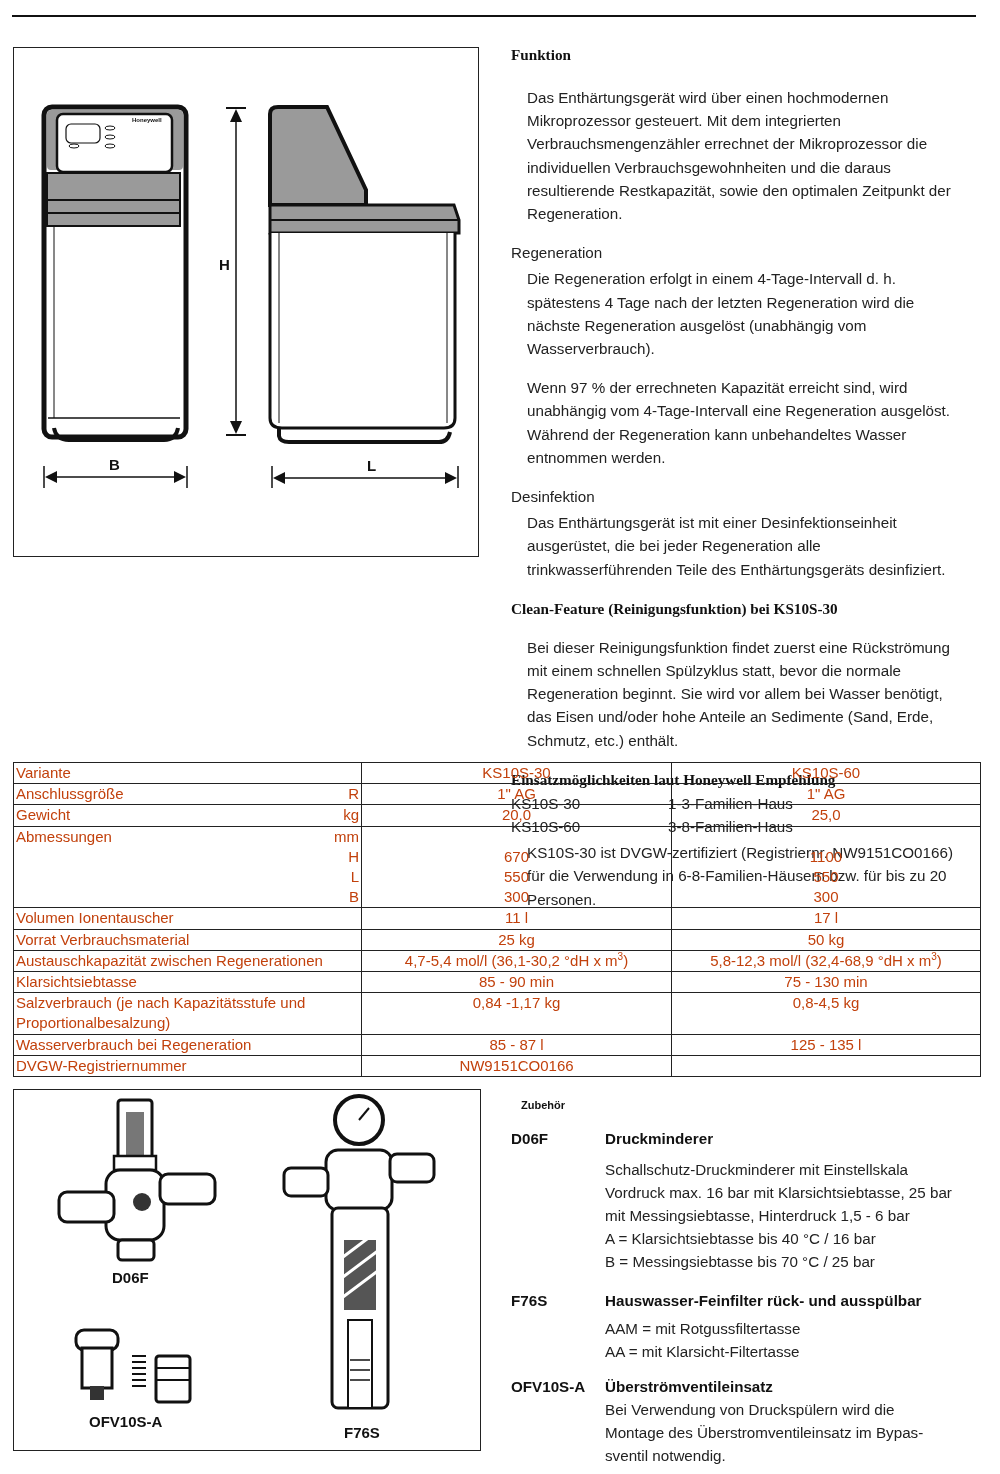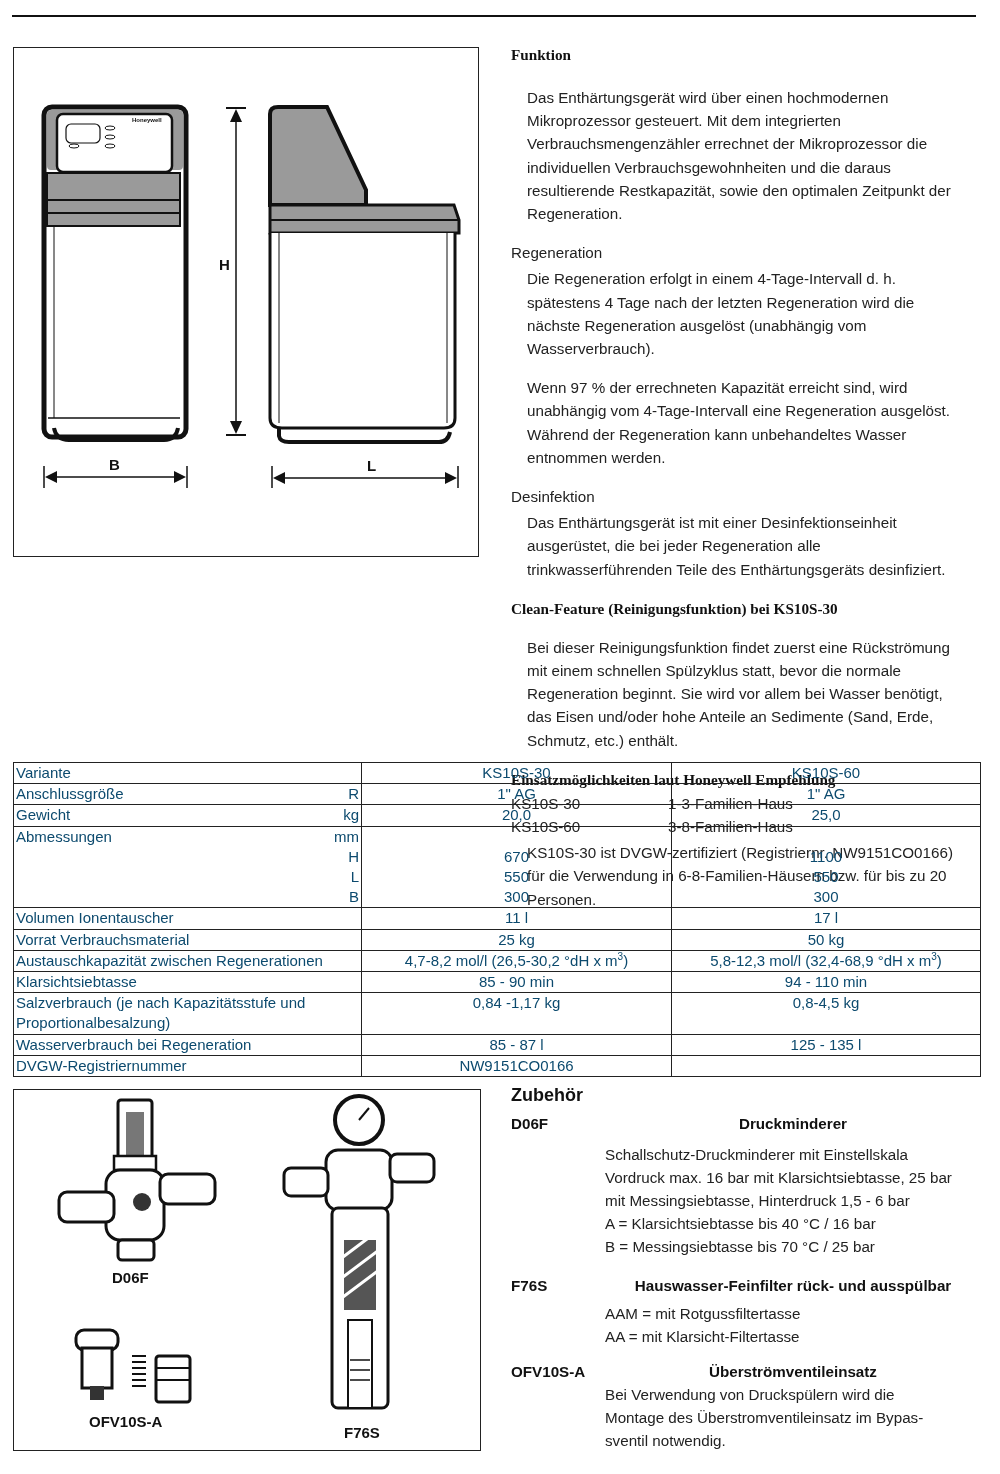--- a/index.html
+++ b/index.html
@@ -19,38 +19,38 @@
   .col p { margin: 16px; }
   .col h3 { margin: 0; font-size: 15.2px; line-height: 23px; font-weight: bold; color: #111; font-family: Liberation Serif, serif; }
   .col .sub { margin: 0; }
   .gap4 { height: 4px; }
   .usage-row { display: flex; }
   .usage-row .m { width: 157px; }
 
   
   table.spec {
     position: absolute; left: 13px; top: 762px; width: 968px;
-    border-collapse: collapse; font-size: 15px; line-height: 20.2px; color: #0c4a6e;
+    border-collapse: collapse; font-size: 15px; line-height: 20.2px; color: #c2410c;
   }
   table.spec td { border: 1.5px solid #222; padding: 0 2px; vertical-align: top; }
   table.spec td.lbl { width: 343px; }
   table.spec td.lbl .name { float: left; }
   table.spec td.lbl .unit { float: right; text-align: right; }
   table.spec td.v { text-align: center; width: 305px; }
   table.spec td.v2 { text-align: center; }
   .stack span { display: block; }
   sup { font-size: 10px; line-height: 0; }
 
   
   .acc { position: absolute; left: 511px; width: 470px; font-size: 15.2px; line-height: 23px; color: #222; }
-  .acc h3 { margin: 0; font-size: 18px; font-weight: bold; color: #111; }
+  .acc h3 { margin: 10px; font-size: 11px; font-weight: bold; color: #111; }
   .acc-item { display: flex; }
   .acc-code { width: 94px; font-weight: bold; color: #111; flex: none; }
   .acc-body { flex: 1; }
-  .acc-title { font-weight: bold; color: #111; text-align: center; }
+  .acc-title { font-weight: bold; color: #111; }
   .acc-line { display: block; }
   svg text { font-family: "Liberation Sans", sans-serif; }
 </style>
 </head>
 <body>
 
 <div class="topline"></div>
 
 <div class="figbox" id="fig-top">
   <svg width="464" height="508" viewBox="0 0 464 508">
@@ -197,29 +197,29 @@
     <td class="lbl">
           <span class="name">Vorrat Verbrauchsmaterial</span>
         </td>
     <td class="v">25 kg</td>
     <td class="v2">50 kg</td>
   </tr>
   <tr>
     <td class="lbl">
           <span class="name">Austauschkapazität zwischen Regenerationen</span>
         </td>
-    <td class="v"><span>4,7-8,2 mol/l (26,5-30,2 °dH x m</span><sup>3</sup><span>)</span></td>
+    <td class="v"><span>4,7-5,4 mol/l (36,1-30,2 °dH x m</span><sup>3</sup><span>)</span></td>
     <td class="v2"><span>5,8-12,3 mol/l (32,4-68,9 °dH x m</span><sup>3</sup><span>)</span></td>
   </tr>
   <tr>
     <td class="lbl">
           <span class="name">Klarsichtsiebtasse</span>
         </td>
     <td class="v">85 - 90 min</td>
-    <td class="v2">94 - 110 min</td>
+    <td class="v2">75 - 130 min</td>
   </tr>
   <tr>
     <td class="lbl">
           <span class="name" style="float:none;display:block;width:340px">Salzverbrauch (je nach Kapazitätsstufe und Proportionalbesalzung)</span>
         </td>
     <td class="v">0,84 -1,17 kg</td>
     <td class="v2">0,8-4,5 kg</td>
   </tr>
   <tr>
     <td class="lbl">

